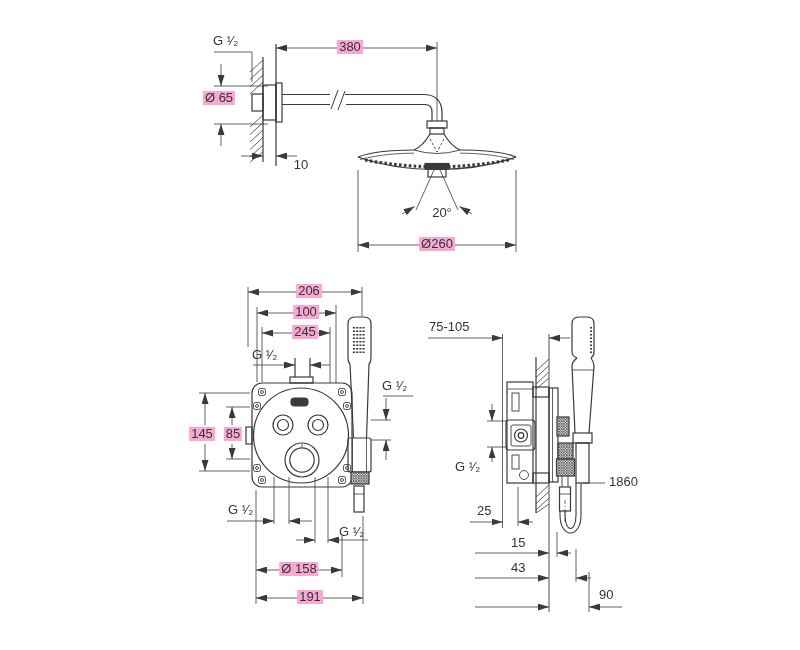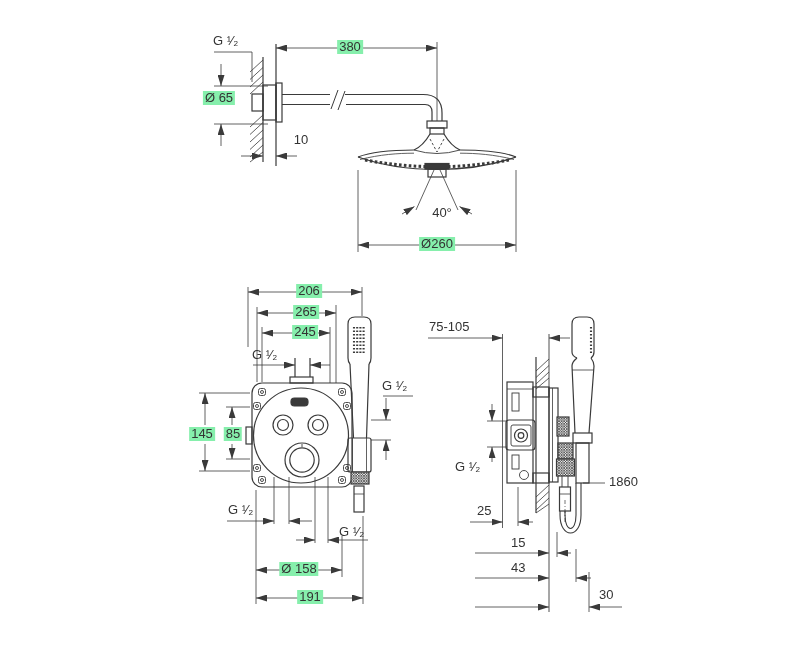--- a/index.html
+++ b/index.html
@@ -1,21 +1,21 @@
 <!DOCTYPE html>
 <html><head>
 <meta charset="utf-8">
 <style>
   html,body{margin:0;padding:0;background:#fff;}
   #stage{position:relative;width:800px;height:650px;background:#fff;overflow:hidden;
          font-family:"Liberation Sans","DejaVu Sans",sans-serif;}
   #art{position:absolute;left:0;top:0;}
   .lbl{position:absolute;font-size:13px;color:#333;white-space:nowrap;line-height:14px;}
   .c{transform:translate(-50%,-50%);}
-  .bg{background:#86efac;padding:0 2px;}
+  .bg{background:#f9a8d4;padding:0 2px;}
 </style>
 </head>
 <body>
 
 <div id="stage">
 
 <svg id="art" width="800" height="650" viewBox="0 0 800 650">
   <defs>
     <marker id="arr" viewBox="0 0 11 7" refX="11" refY="3.5" markerWidth="11" markerHeight="7" markerUnits="userSpaceOnUse" orient="auto">
       <path d="M0,0 L11,3.5 L0,7 Z" fill="#3a3a3a"></path>
@@ -245,37 +245,37 @@
       <path d="M589,572 V612"></path>
       <path d="M475,607 H549" marker-end="url(#arr)"></path>
       <path d="M622,607 H589" marker-end="url(#arr)"></path>
     </g>
   </g>
 </svg>
 
 <span class="lbl" style="left:213px;top:34px">G ¹⁄₂</span>
 <span class="lbl c bg" style="left:350px;top:47px">380</span>
 <span class="lbl c bg" style="left:219px;top:98px">Ø 65</span>
-<span class="lbl c" style="left:301px;top:140px">10</span>
-<span class="lbl c" style="left:442px;top:213px">40°</span>
+<span class="lbl c" style="left:301px;top:165px">10</span>
+<span class="lbl c" style="left:442px;top:213px">20°</span>
 <span class="lbl c bg" style="left:437px;top:244px">Ø260</span>
 
 <span class="lbl c bg" style="left:309px;top:291px">206</span>
-<span class="lbl c bg" style="left:306px;top:312px">265</span>
+<span class="lbl c bg" style="left:306px;top:312px">100</span>
 <span class="lbl c bg" style="left:305px;top:332px">245</span>
 <span class="lbl" style="left:252px;top:348px">G ¹⁄₂</span>
 <span class="lbl c bg" style="left:202px;top:434px">145</span>
 <span class="lbl c bg" style="left:233px;top:434px">85</span>
 <span class="lbl" style="left:382px;top:379px">G ¹⁄₂</span>
 <span class="lbl" style="left:228px;top:503px">G ¹⁄₂</span>
 <span class="lbl" style="left:339px;top:525px">G ¹⁄₂</span>
 <span class="lbl c bg" style="left:299px;top:569px">Ø 158</span>
 <span class="lbl c bg" style="left:310px;top:597px">191</span>
 
 <span class="lbl" style="left:429px;top:320px">75-105</span>
 <span class="lbl" style="left:455px;top:460px">G ¹⁄₂</span>
 <span class="lbl" style="left:477px;top:504px">25</span>
 <span class="lbl" style="left:609px;top:475px">1860</span>
 <span class="lbl" style="left:511px;top:536px">15</span>
 <span class="lbl" style="left:511px;top:561px">43</span>
-<span class="lbl" style="left:599px;top:588px">30</span>
+<span class="lbl" style="left:599px;top:588px">90</span>
 
 </div>
 
 </body></html>

